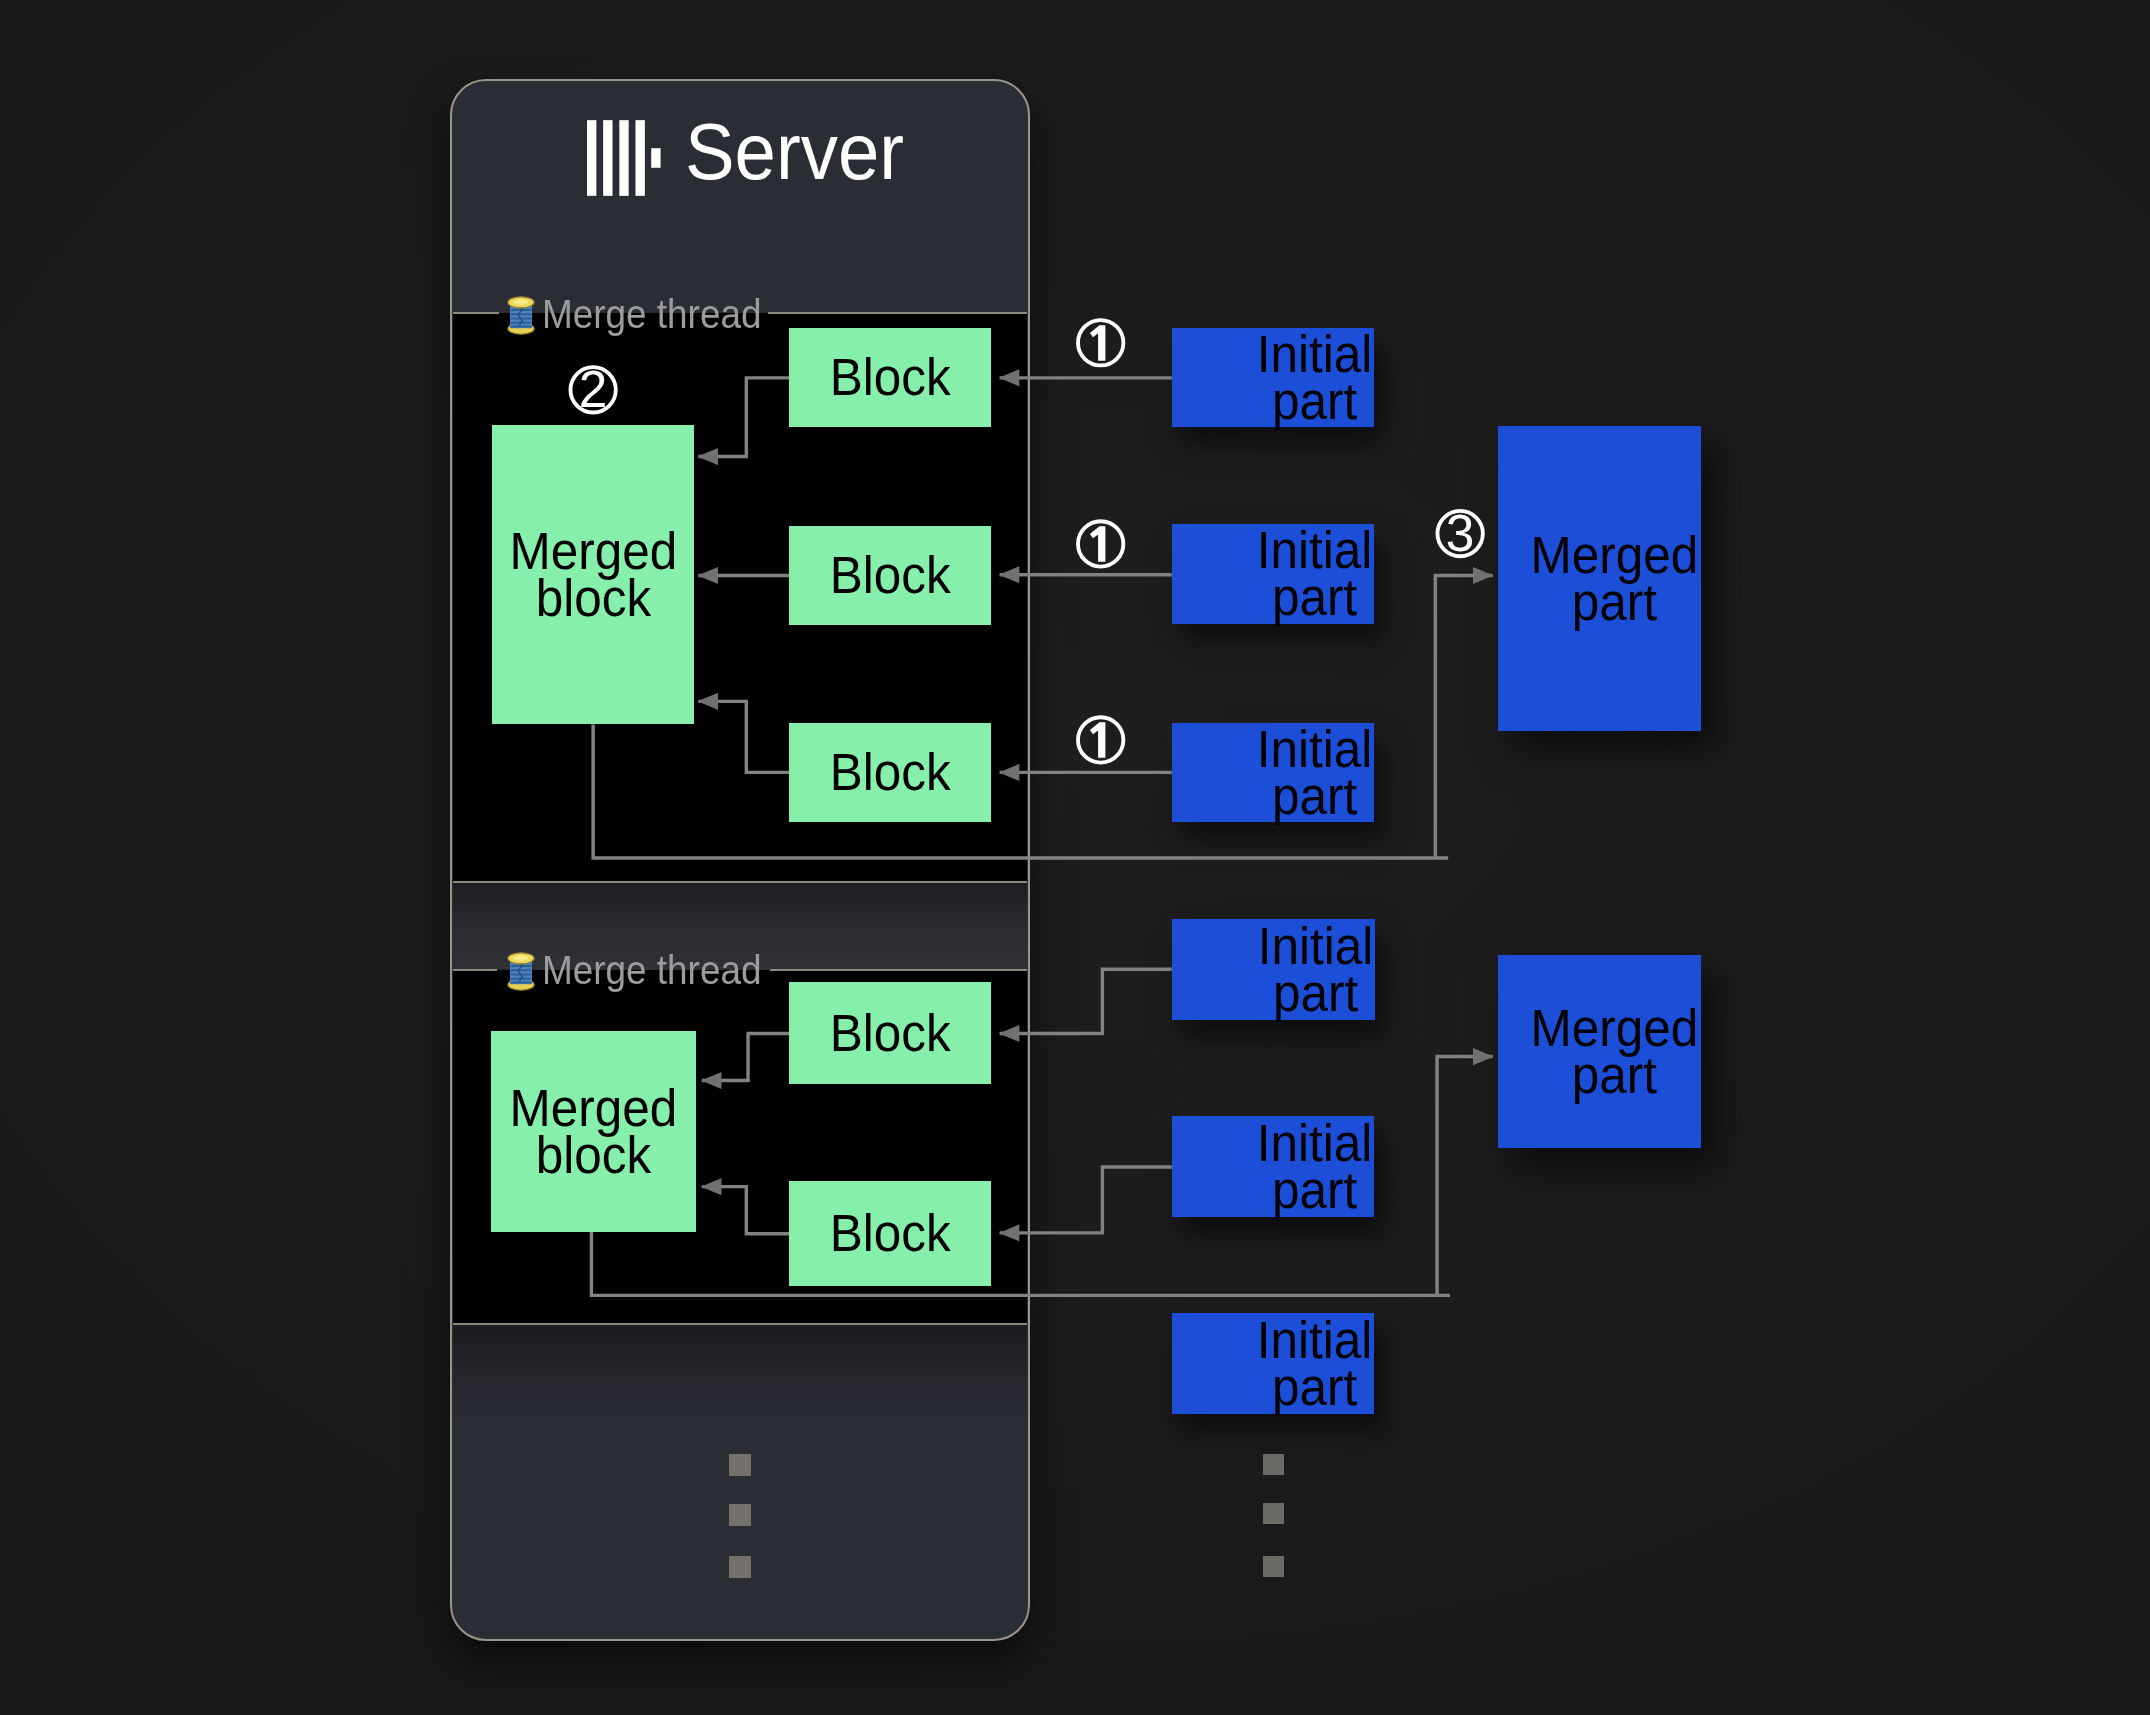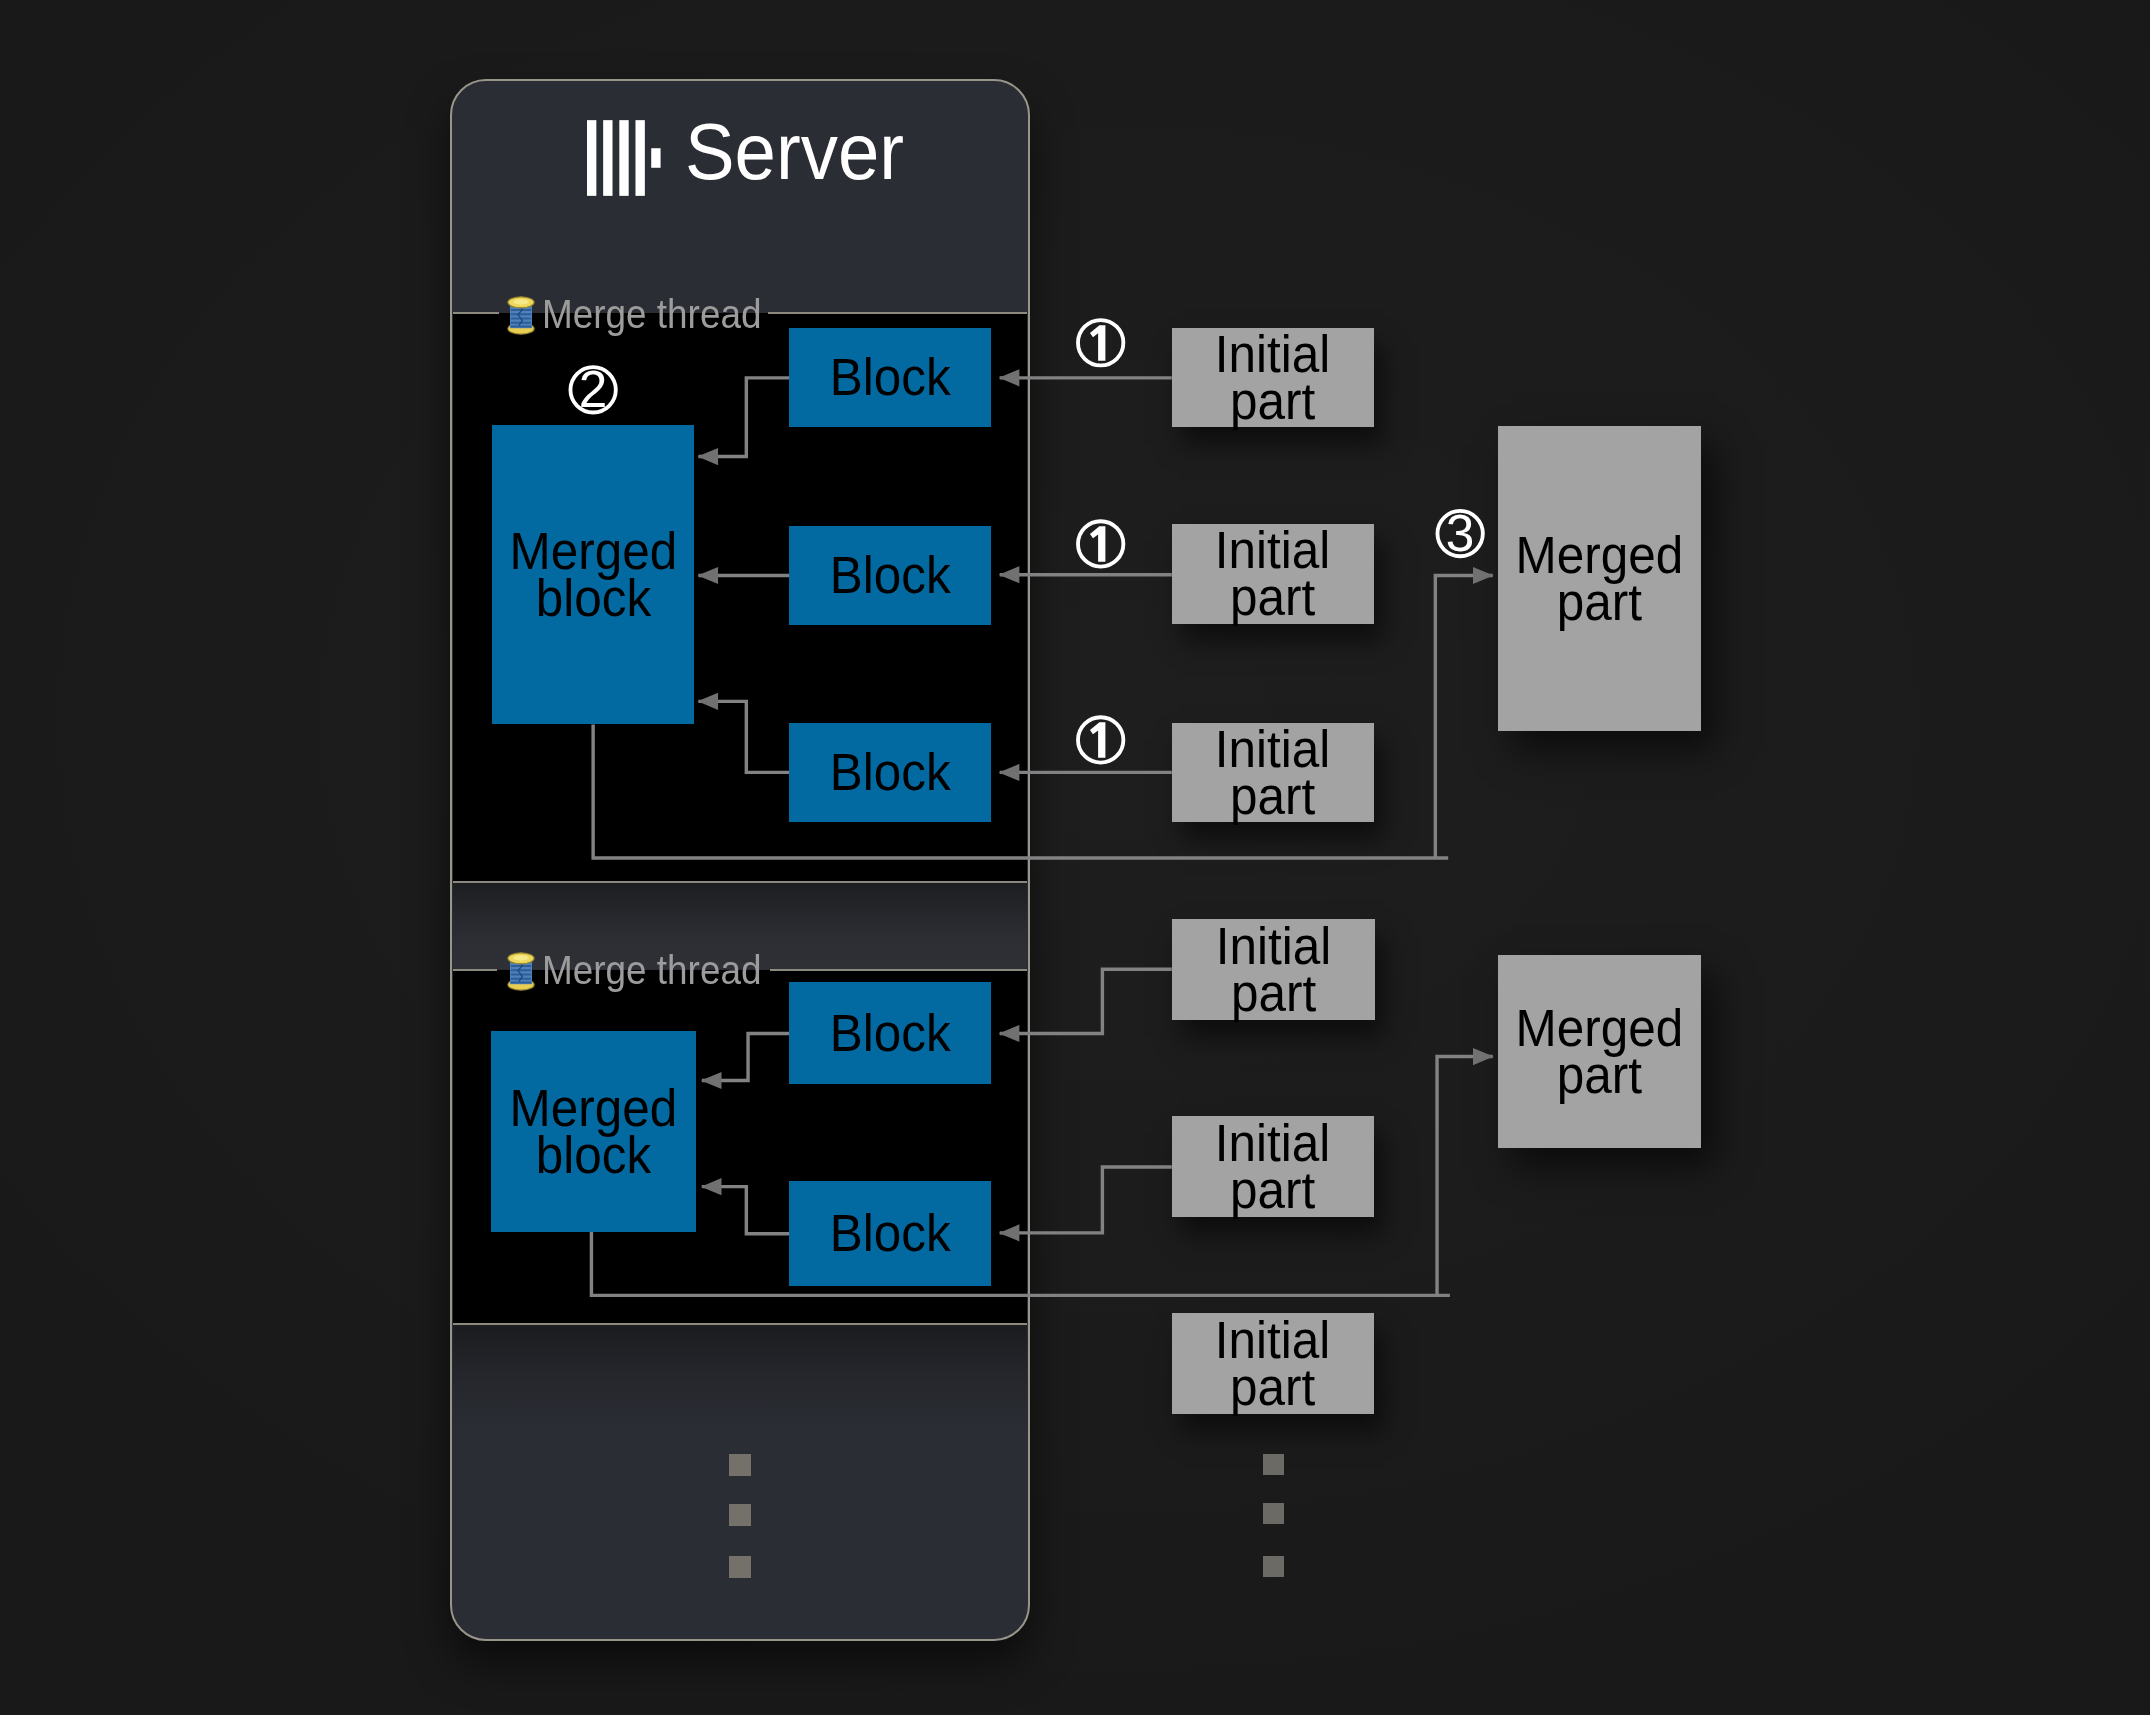--- a/index.html
+++ b/index.html
@@ -3,22 +3,22 @@
 <meta charset="utf-8">
 <style>
 html,body{margin:0;padding:0;}
 body{width:2150px;height:1716px;background:radial-gradient(ellipse 1370px 1027px at 52% 42%,#1e1e1e 0%,#1b1b1b 70%,#191919 100%);position:relative;overflow:hidden;
      font-family:"Liberation Sans",sans-serif;}
 *{box-sizing:border-box;}
 .abs{position:absolute;}
 .box{position:absolute;display:flex;align-items:center;justify-content:center;
      text-align:center;color:#000;font-size:51px;line-height:47px;}
 .box>span{display:block;transform:scaleX(0.97);transform-origin:center;}
-.blue{background:#0369a1;align-items:center;}
-.yellow{background:#a3a3a3;box-shadow:8.6px 17px 24px rgba(0,0,0,0.55);}
+.blue{background:#86efac;align-items:center;}
+.yellow{background:#1d4ed8;box-shadow:8.6px 17px 24px rgba(0,0,0,0.55);justify-content:flex-end;}
 .bar{position:absolute;height:1.7px;background:#8c8a7e;}
 .dot{position:absolute;background:#73716a;}
 </style>
 </head>
 <body>
 
 <div class="abs" style="left:450px;top:79px;width:580px;height:1562px;background:#2b2d34;
      border:2.6px solid #98968a;border-radius:36px;box-shadow:0 22px 41px rgba(0,0,0,0.55);"></div>
 
 <svg class="abs" style="left:587px;top:120px;" width="74" height="76" viewBox="0 0 87 89">

